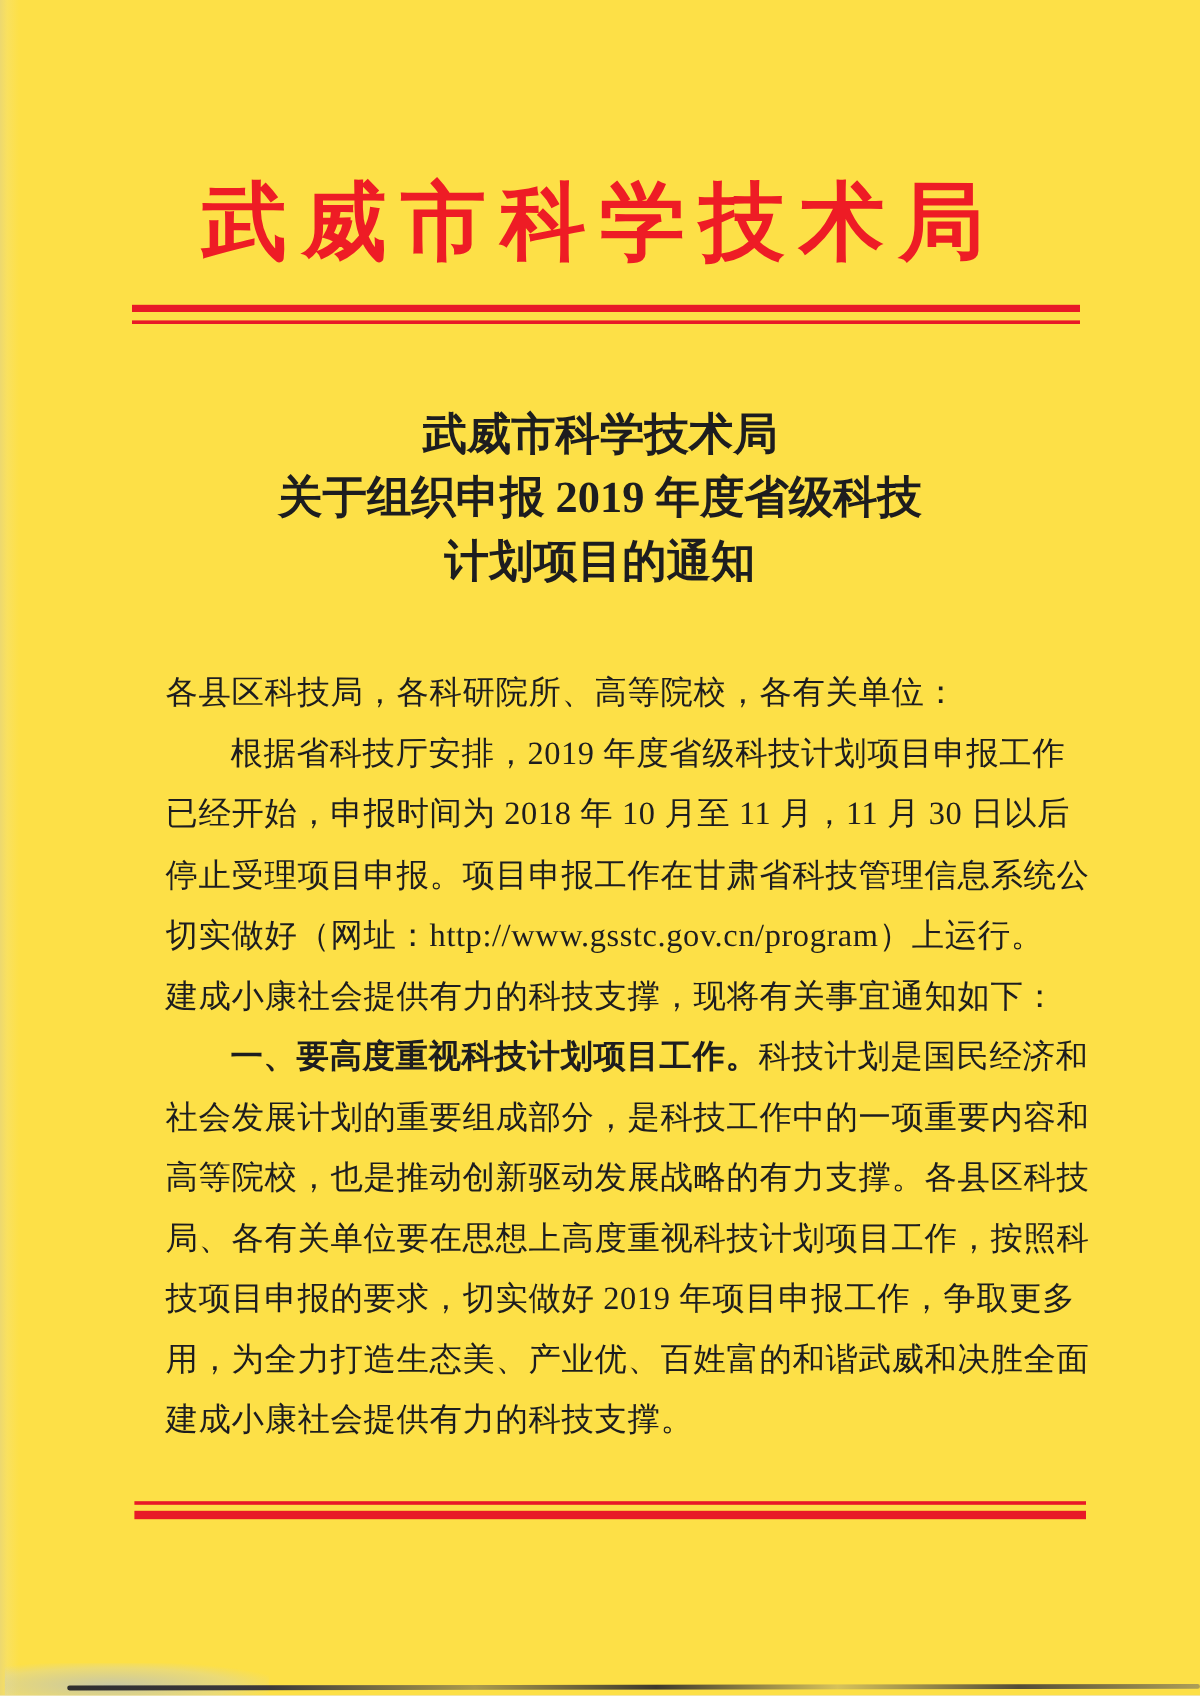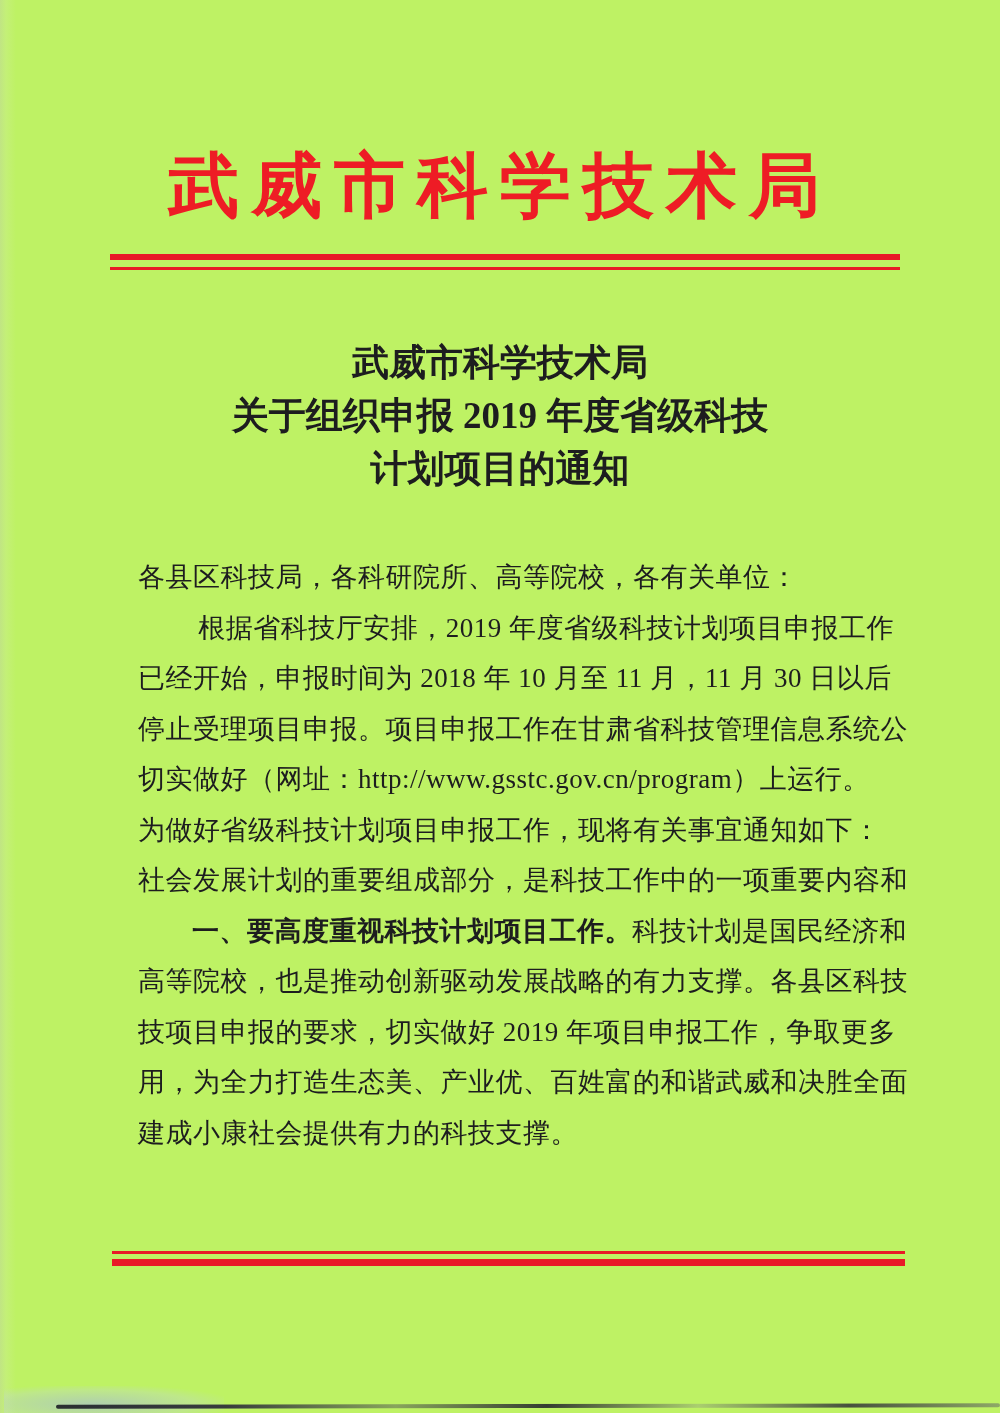--- a/index.html
+++ b/index.html
@@ -1,21 +1,21 @@
 <!DOCTYPE html>
 <html style="--header-red: #ee1c25; --rule-red: #e81a27; --body-text: #1d1d1f;"><head>
 <meta charset="utf-8">
 <style>
   html, body { margin: 0; padding: 0; background: #e9e9e9; }
   .page {
     position: relative;
     width: 1000px;
     height: 1413px;
     margin: 0 auto;
-    background: #bef264;
+    background: #fde047;
     overflow: hidden;
     font-family: "Liberation Serif", "DejaVu Serif", serif;
   }
   
   .page::before {
     content: "";
     position: absolute;
     inset: 0;
     background: linear-gradient(90deg, rgba(198,198,204,0.30) 0px, rgba(228,228,230,0.15) 6px, rgba(255,255,255,0) 16px);
     pointer-events: none;
@@ -59,21 +59,21 @@
     width: 762px;
     font-size: 27px;
     color: var(--body-text, #1d1d1f);
   }
   .body-block .line {
     height: 50.5px;
     line-height: 50.5px;
     white-space: nowrap;
     letter-spacing: 0.5px;
   }
-  .body-block .line.indent { text-indent: 54px; text-align: center; }
+  .body-block .line.indent { text-indent: 54px; }
   .body-block .bold { font-weight: 700; }
 
   .rule-bottom { position: absolute; left: 112px; top: 1251px; width: 793px; }
   .rule-bottom .thin  { height: 3px; background: var(--rule-red, #e81a27); }
   .rule-bottom .thick { height: 7px; margin-top: 5px; background: var(--rule-red, #e81a27); }
 
   .scan-smudge {
     position: absolute;
     left: 4px;
     top: 1386px;
@@ -114,24 +114,25 @@
     <div>关于组织申报 2019 年度省级科技</div>
     <div>计划项目的通知</div>
   </div>
 
   <div class="body-block">
     <div class="line">各县区科技局，各科研院所、高等院校，各有关单位：</div>
     <div class="line indent">根据省科技厅安排，2019 年度省级科技计划项目申报工作</div>
     <div class="line">已经开始，申报时间为 2018 年 10 月至 11 月，11 月 30 日以后</div>
     <div class="line">停止受理项目申报。项目申报工作在甘肃省科技管理信息系统公</div>
     <div class="line">切实做好（网址：http://www.gsstc.gov.cn/program）上运行。</div>
-    <div class="line">为做好省级科技计划项目申报工作，现将有关事宜通知如下：</div>
+    <div class="line">建成小康社会提供有力的科技支撑，现将有关事宜通知如下：</div>
+    <div class="line indent"><span class="bold">一、要高度重视科技计划项目工作。</span><span>科技计划是国民经济和</span></div>
     <div class="line">社会发展计划的重要组成部分，是科技工作中的一项重要内容和</div>
-    <div class="line indent"><span class="bold">一、要高度重视科技计划项目工作。</span><span>科技计划是国民经济和</span></div>
     <div class="line">高等院校，也是推动创新驱动发展战略的有力支撑。各县区科技</div>
+    <div class="line">局、各有关单位要在思想上高度重视科技计划项目工作，按照科</div>
     <div class="line">技项目申报的要求，切实做好 2019 年项目申报工作，争取更多</div>
     <div class="line">用，为全力打造生态美、产业优、百姓富的和谐武威和决胜全面</div>
     <div class="line">建成小康社会提供有力的科技支撑。</div>
   </div>
 
   <div class="rule-bottom">
     <div class="thin"></div>
     <div class="thick"></div>
   </div>
 

